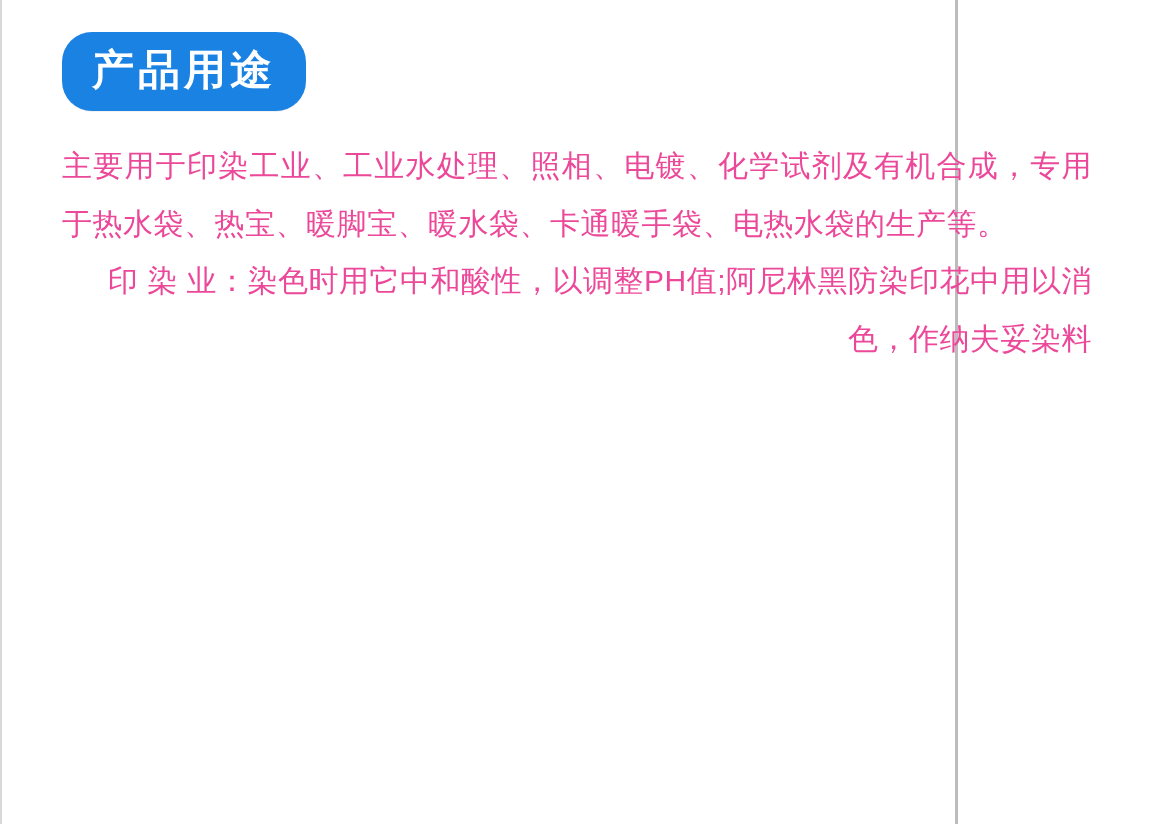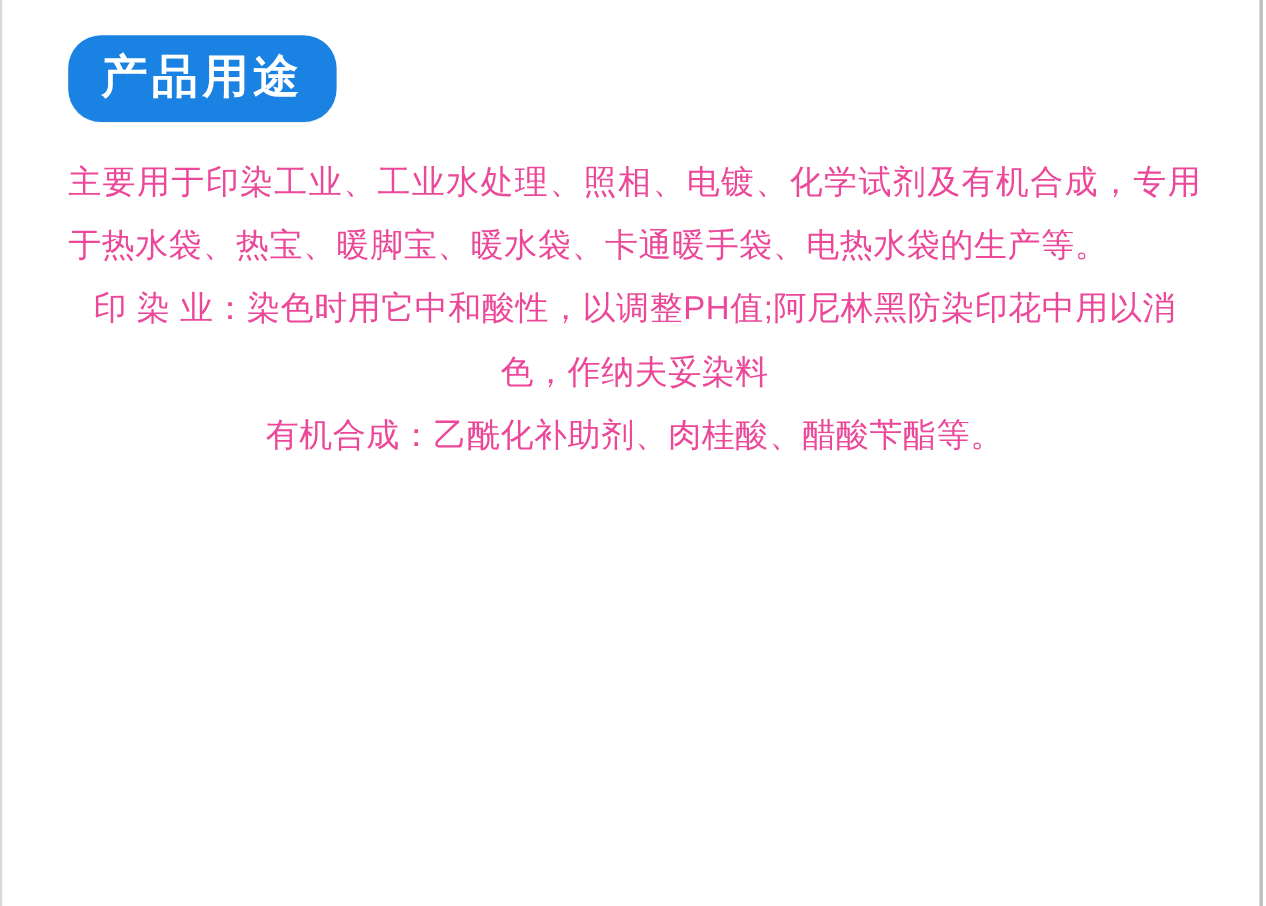--- a/index.html
+++ b/index.html
@@ -9,21 +9,21 @@
   body {
     width: 1151px;
     height: 824px;
     background: #ffffff;
     font-family: "Liberation Sans", "DejaVu Sans", sans-serif;
     position: relative;
     overflow: hidden;
   }
   .page {
     position: relative;
-    width: 1148px;
+    width: 958px;
     height: 824px;
     box-sizing: border-box;
     background: #ffffff;
     text-decoration: underline;
   }
   
   .edge-rule-left {
     position: absolute;
     left: 0;
     top: 0;
@@ -60,21 +60,21 @@
   .body-text {
     margin-top: 26px;
     font-size: 30px;
     color: #ec4899;
     line-height: 1.92;
     letter-spacing: 0.5px;
   }
   .para {
     margin: 0;
     padding: 0;
-    text-align: center;
+    text-align: right;
     white-space: pre-wrap;
   }
   .para.lead {
     text-align: justify;
     text-justify: inter-ideograph;
   }
 </style>
 </head>
 <body>
 
@@ -83,17 +83,16 @@
   <div class="edge-rule-left"></div>
   <div class="edge-rule-right"></div>
 
   <div class="content">
 
     <div class="badge">产品用途</div>
 
     <div class="body-text">
       <p class="para lead">主要用于印染工业、工业水处理、照相、电镀、化学试剂及有机合成，专用于热水袋、热宝、暖脚宝、暖水袋、卡通暖手袋、电热水袋的生产等。</p>
       <p class="para">印 染 业：染色时用它中和酸性，以调整PH值;阿尼林黑防染印花中用以消色，作纳夫妥染料</p>
-      <p class="para">有机合成：乙酰化补助剂、肉桂酸、醋酸苄酯等。</p>
     </div>
 
   </div>
 </div>
 
 </body></html>

